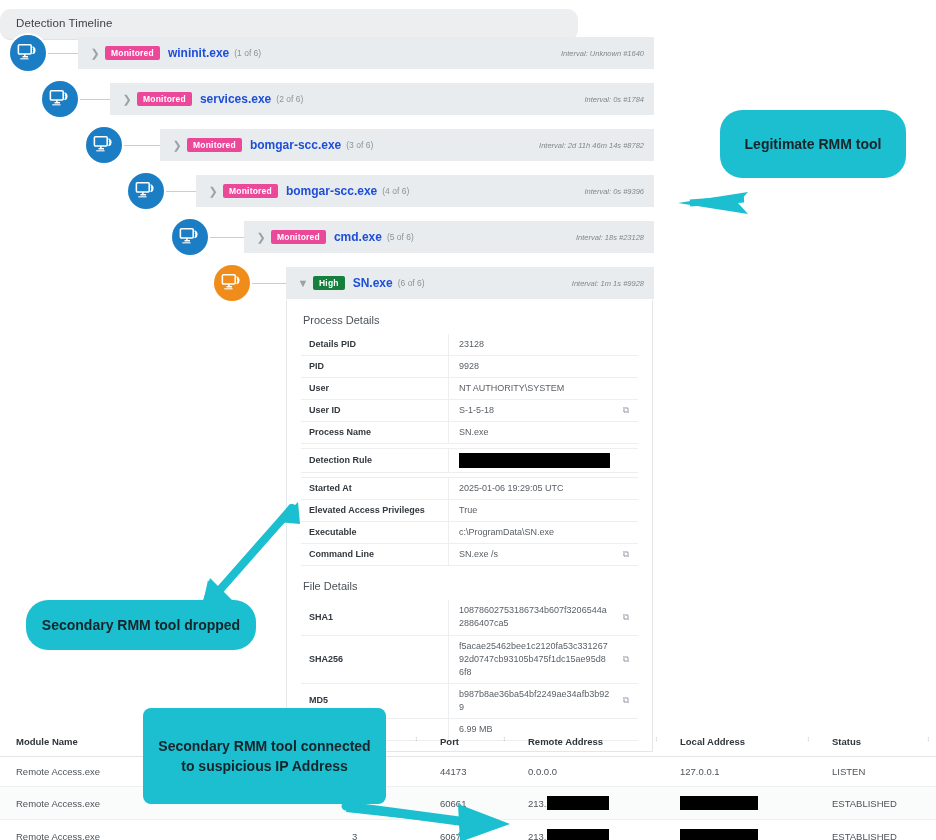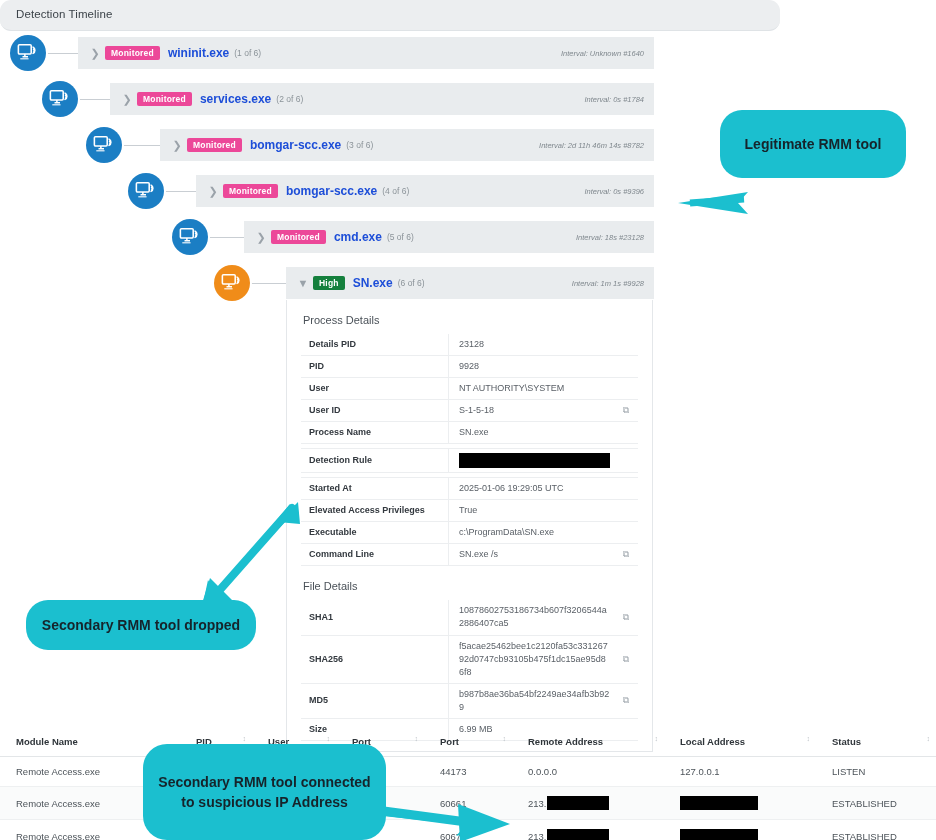--- a/index.html
+++ b/index.html
@@ -13,22 +13,22 @@
     position: relative;
     overflow: hidden;
     font-family: "Liberation Sans", sans-serif;
     color: #3b3b3b;
     -webkit-font-smoothing: antialiased;
   }
 
   
   .tl-header {
     position: absolute;
-    left: 0; top: 0;
-    width: 780px;
+    left: 0; top: 9px;
+    width: 578px;
     height: 30px;
     background: #eceef0;
     border-bottom: 1px solid #dfe3e6;
     border-radius: 11px;
   }
   .tl-header-title {
     position: absolute;
     left: 16px; top: 8px;
     font-size: 11.5px;
     color: #3c4349;
@@ -226,22 +226,22 @@
     display: flex;
     align-items: center;
     justify-content: center;
     text-align: center;
     line-height: 1.45;
     box-sizing: border-box;
     padding: 6px 14px;
   }
   #callout-rmm   { left: 720px; top: 110px;  width: 186px; height: 68px; text-align: center; }
   #callout-drop  { left: 26px;  top: 600px;  width: 230px; height: 50px; }
-  #callout-ip    { left: 143px; top: 744px;  width: 243px; height: 96px;
-                   font-size: 14px; border-radius: 24px; }
+  #callout-ip    { left: 143px; top: 708px;  width: 243px; height: 96px;
+                   font-size: 14px; border-radius: 8px; }
 
   .arrow-svg {
     position: absolute;
     overflow: visible;
     pointer-events: none;
   }
 </style>
 </head>
 <body>
 

